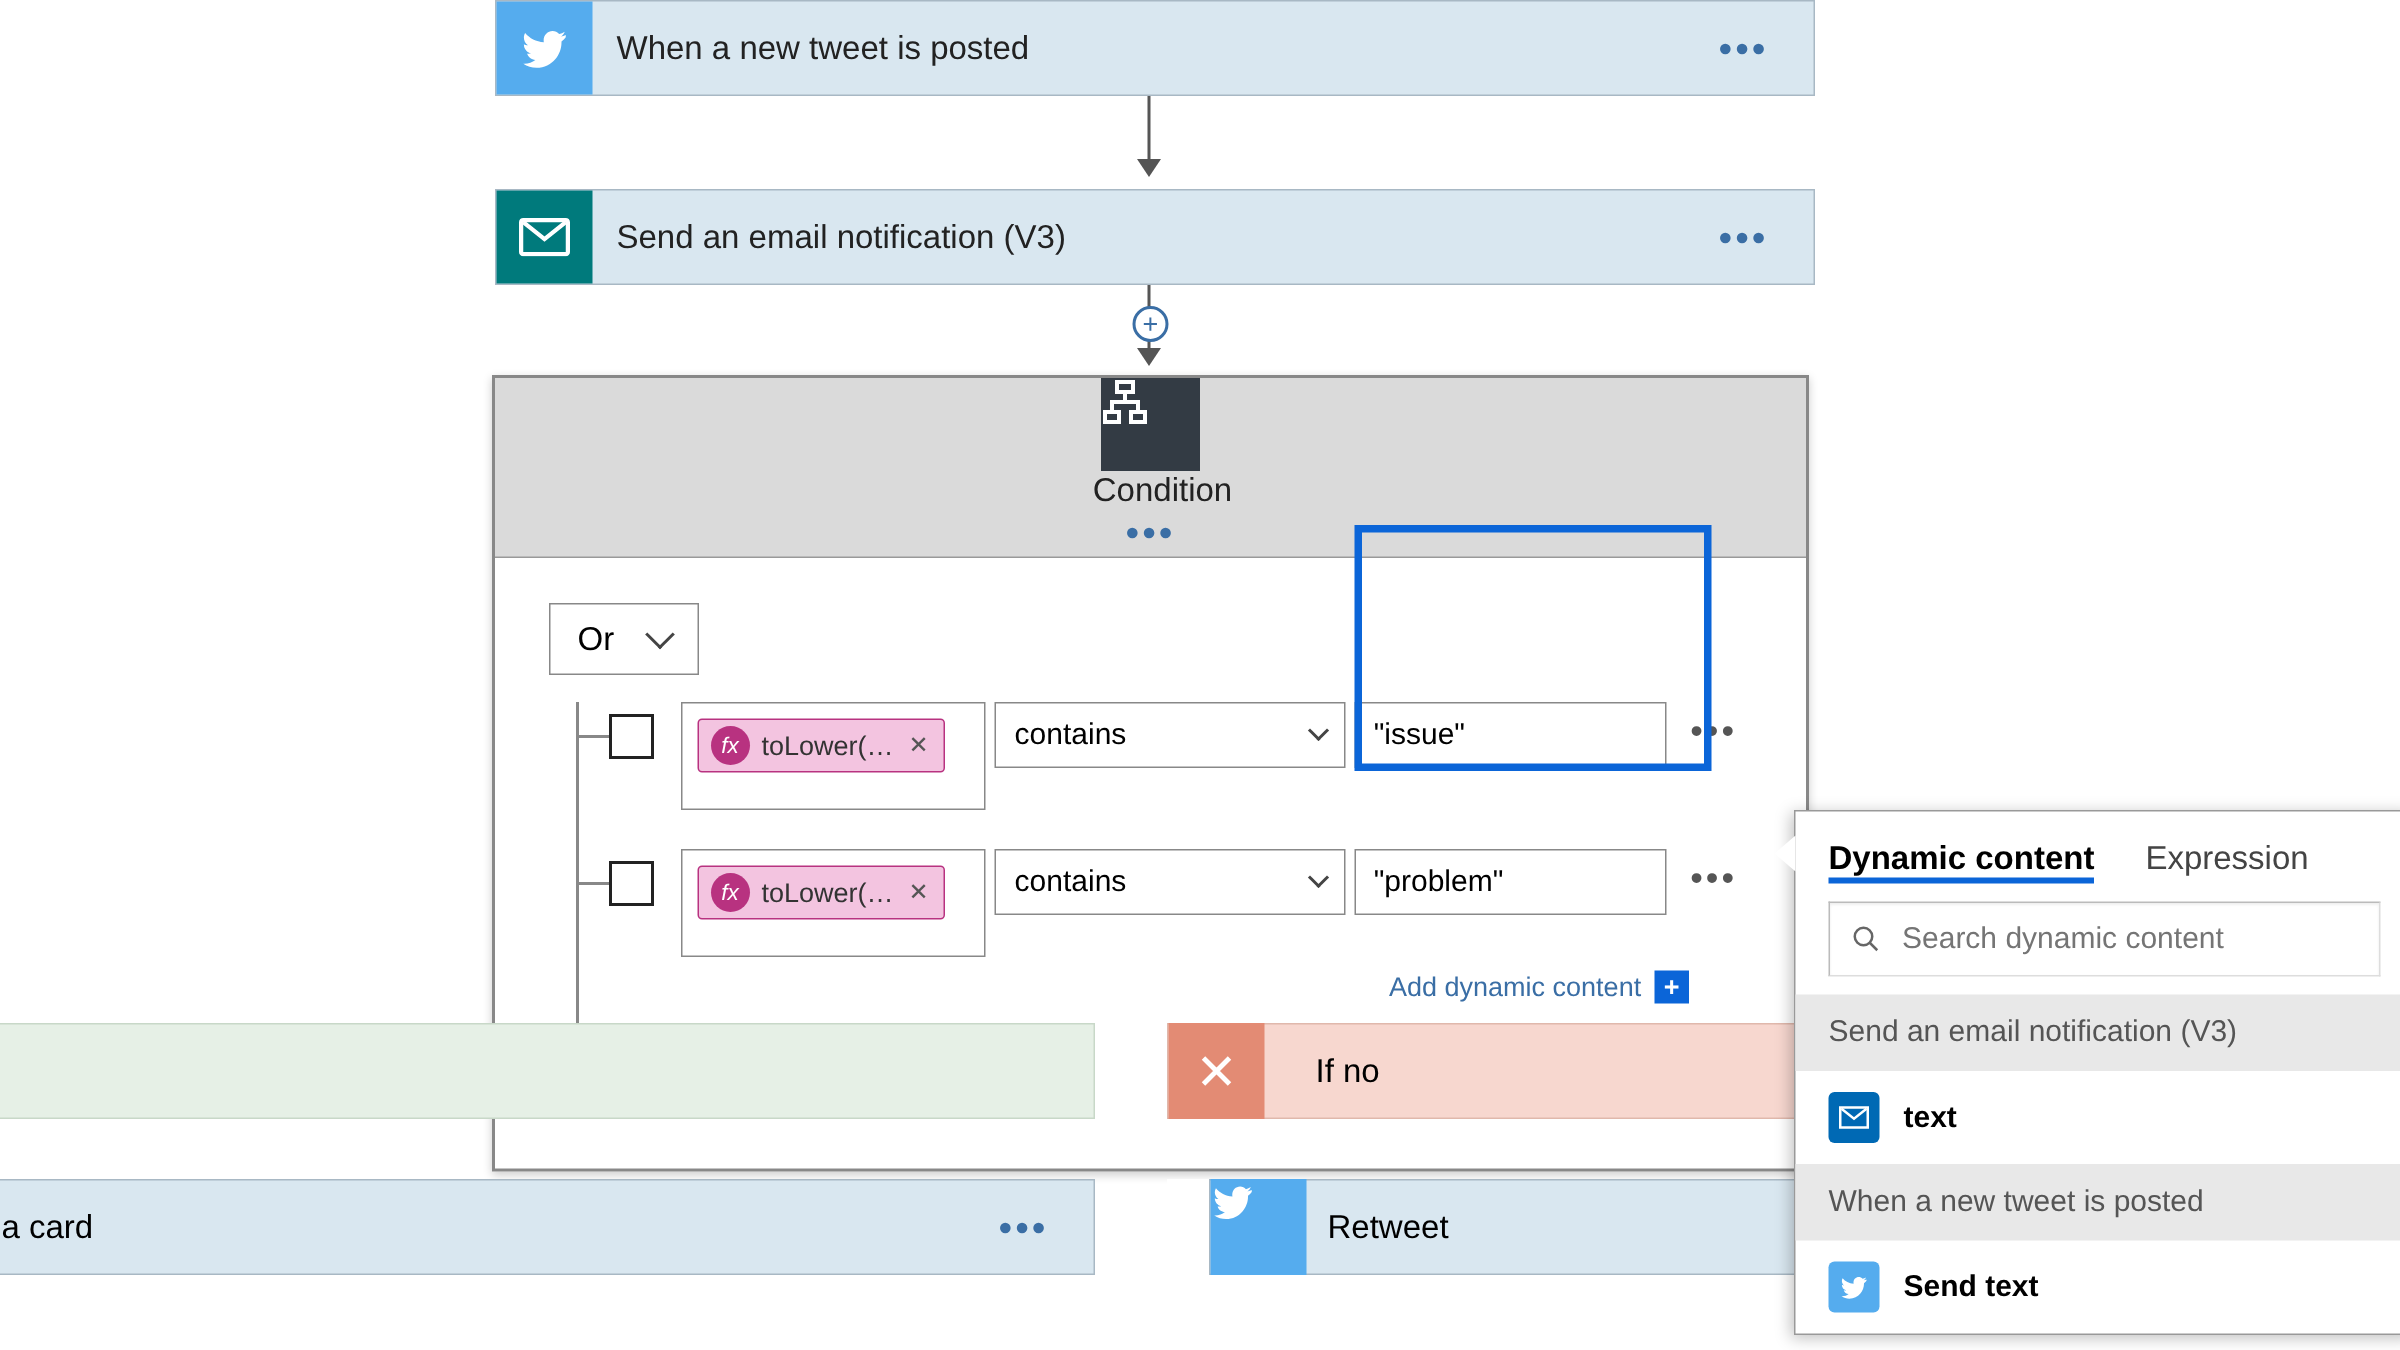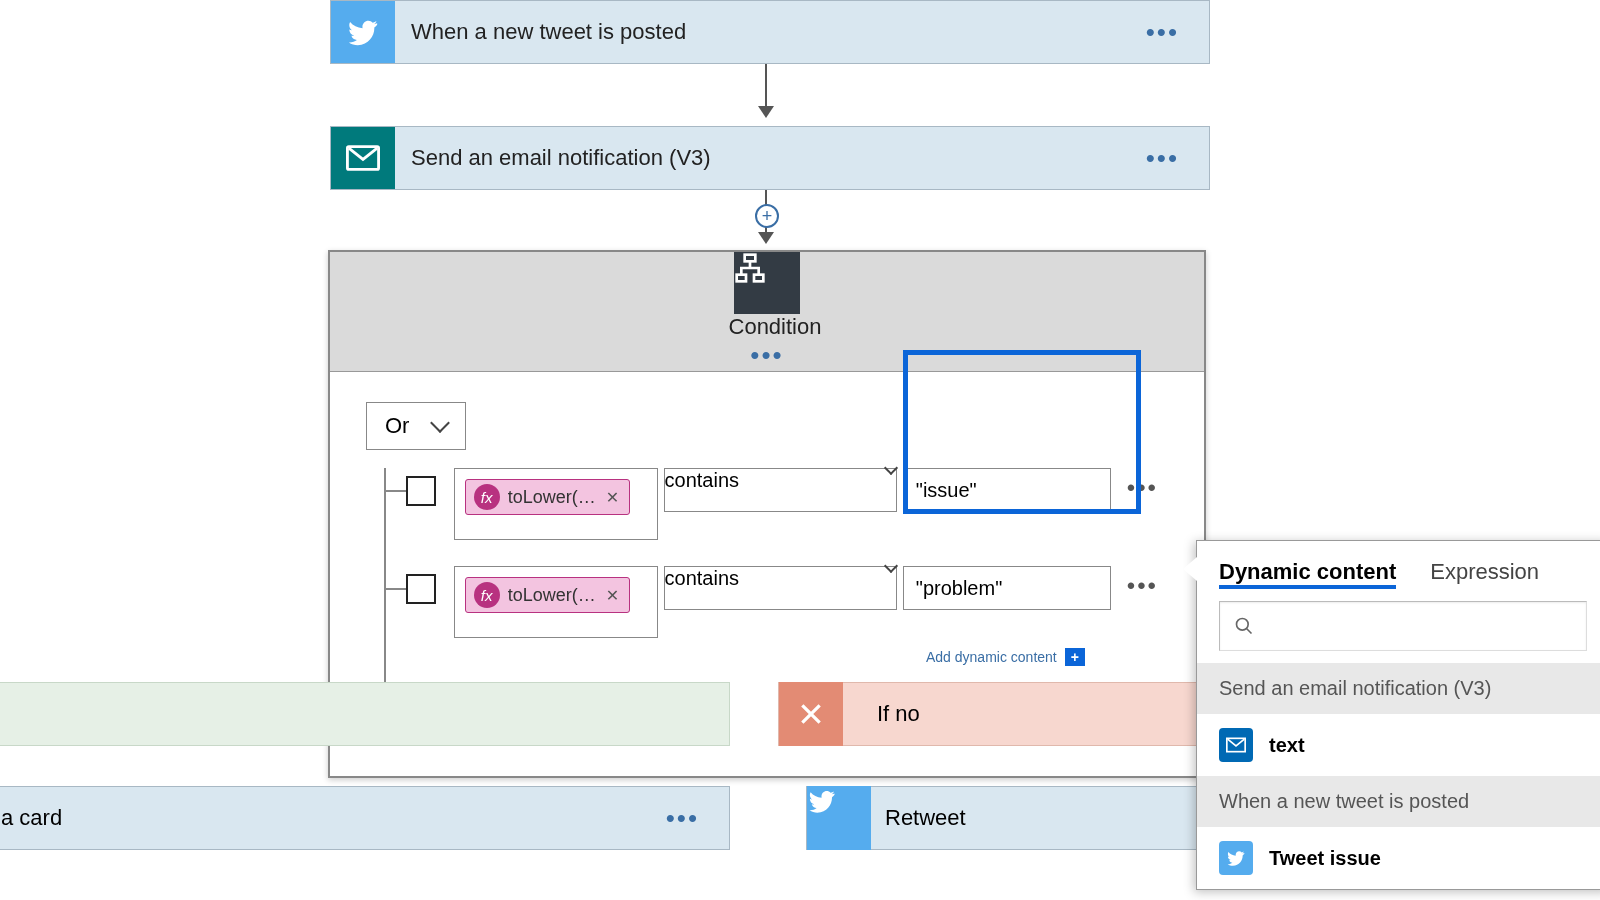--- a/index.html
+++ b/index.html
@@ -79,37 +79,37 @@
   }
   .pill .fx {
     width: 26px; height: 26px; background: #b83280; color: #fff;
     border-radius: 50%; display: inline-flex; align-items: center; justify-content: center;
     font-style: italic; font-size: 15px;
   }
   .pill .close { font-size: 16px; color: #555; cursor: pointer; padding: 0 2px; }
 
   .op-dropdown {
     border: 1px solid #888; height: 44px; width: 236px;
-    display: flex; justify-content: space-between;
-    padding: 0 0; font-size: 20px; margin: 0 6px; cursor: pointer;
+    display: flex; align-items: center; justify-content: space-between;
+    padding: 0 12px; font-size: 20px; margin: 0 6px; cursor: pointer;
   }
 
   .value-input {
     border: 1px solid #888; height: 44px; width: 208px;
     padding: 0 12px; font-size: 20px; background: #fff;
   }
 
   .row-ellipsis { padding: 6px 10px; color: #555; font-size: 24px; letter-spacing: 2px; cursor: pointer; margin-left: 6px; }
 
   .highlight-box {
     position: absolute; border: 5px solid #0b65d8; pointer-events: none;
   }
 
   .add-dynamic {
-    color: #3a6ea5; font-size: 14px; cursor: pointer;
+    color: #3a6ea5; font-size: 18px; cursor: pointer;
   }
   .add-dynamic .plus-badge { background: #0b65d8; color: #fff; padding: 1px 6px; margin-left: 4px; font-weight: bold; }
 
   .add-button {
     display: inline-flex; align-items: center; gap: 10px;
     border: 1px solid #888; padding: 10px 18px; font-size: 22px;
     background: #fff; cursor: pointer; margin-top: 6px;
   }
   .plus-sym { font-size: 24px; color: #333; }
 
@@ -308,35 +308,36 @@
   <div class="popout">
     <div class="popout-tabs">
       <div class="tab active">Dynamic content</div>
       <div class="tab">Expression</div>
     </div>
     <div class="search-wrap">
       <svg width="20" height="20" viewBox="0 0 24 24" fill="none" stroke="#666" stroke-width="2">
           <circle cx="10" cy="10" r="7"></circle>
           <path d="M21 21l-6-6"></path>
         </svg>
+      <input placeholder="Search dynamic content" style="">
     </div>
     <div class="group-header">Send an email notification (V3)</div>
     <div class="item-row">
       <div class="item-icon mail-item">
         <svg width="20" height="16" viewBox="0 0 24 18" fill="none" stroke="#fff" stroke-width="2">
             <rect x="1" y="1" width="22" height="16"></rect>
             <path d="M2 2l10 8 10-8"></path>
           </svg>
       </div>
       <div style="font-size:20px;font-weight:600">text</div>
     </div>
     <div class="group-header">When a new tweet is posted</div>
     <div class="item-row">
       <div class="item-icon tw-item">
         <svg width="20" height="20" viewBox="0 0 24 24" fill="#fff">
             <path d="M22 5.9c-.7.3-1.5.6-2.3.7.8-.5 1.5-1.3 1.8-2.3-.8.5-1.7.9-2.6 1.1C18.1 4.5 17 4 15.8 4c-2.3 0-4.2 1.9-4.2 4.3 0 .3 0 .7.1 1C8 9 5 7.4 2.9 4.9c-.4.6-.6 1.4-.6 2.2 0 1.5.7 2.8 1.9 3.6-.7 0-1.4-.2-1.9-.5v.1c0 2.1 1.5 3.8 3.4 4.2-.4.1-.7.2-1.1.2-.3 0-.5 0-.8-.1.5 1.7 2.1 2.9 3.9 3-1.4 1.1-3.2 1.8-5.2 1.8H2c1.8 1.2 4 1.9 6.3 1.9 7.5 0 11.7-6.4 11.7-11.9v-.5c.8-.6 1.5-1.3 2-2z"></path>
           </svg>
       </div>
-      <div style="font-size:20px;font-weight:600">Tweet issue</div>
+      <div style="font-size:20px;font-weight:600">Send text</div>
     </div>
   </div>
 
 </div>
 
 </body></html>

